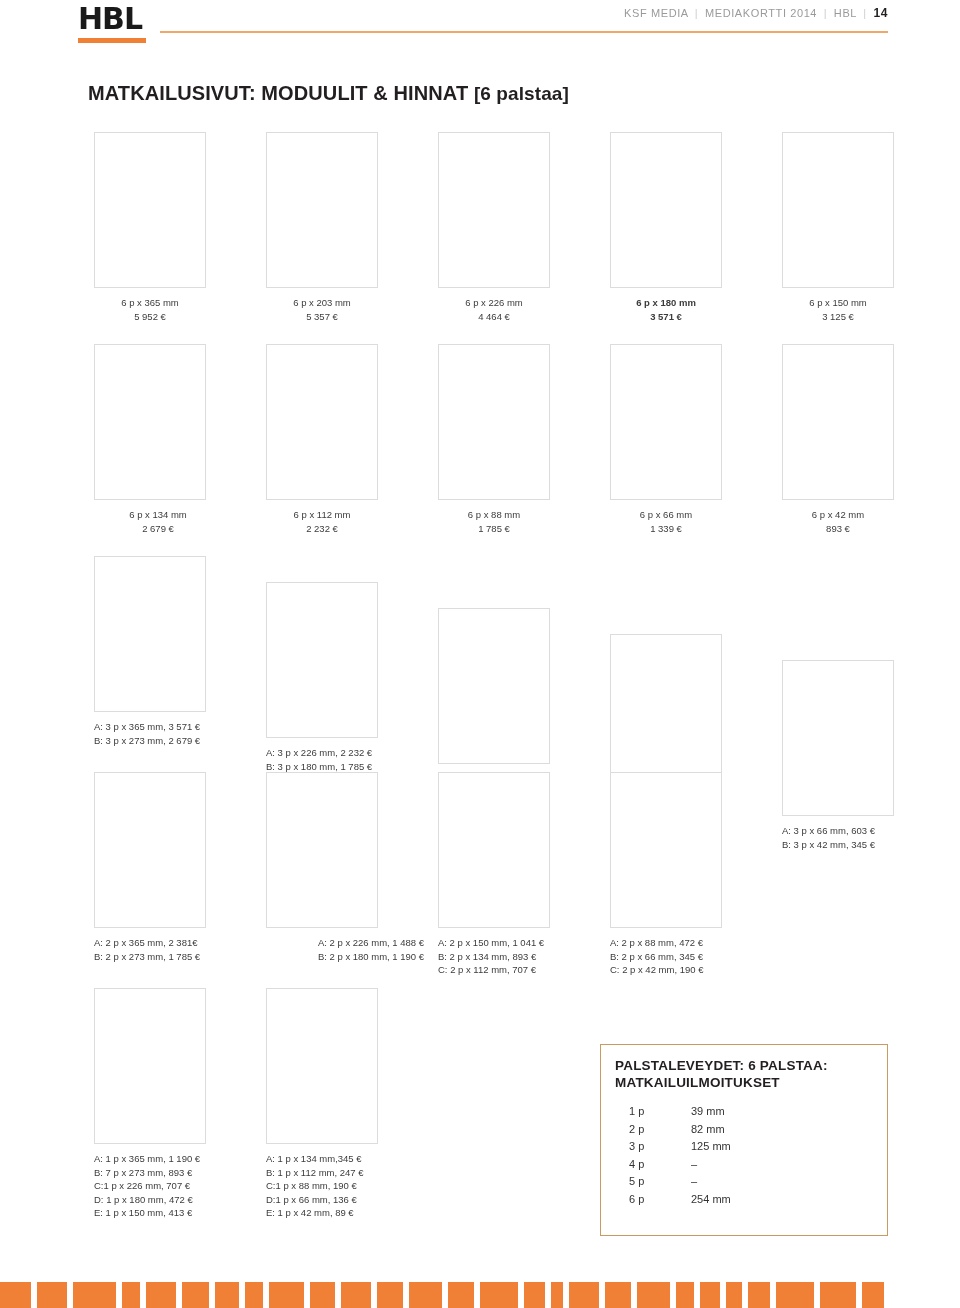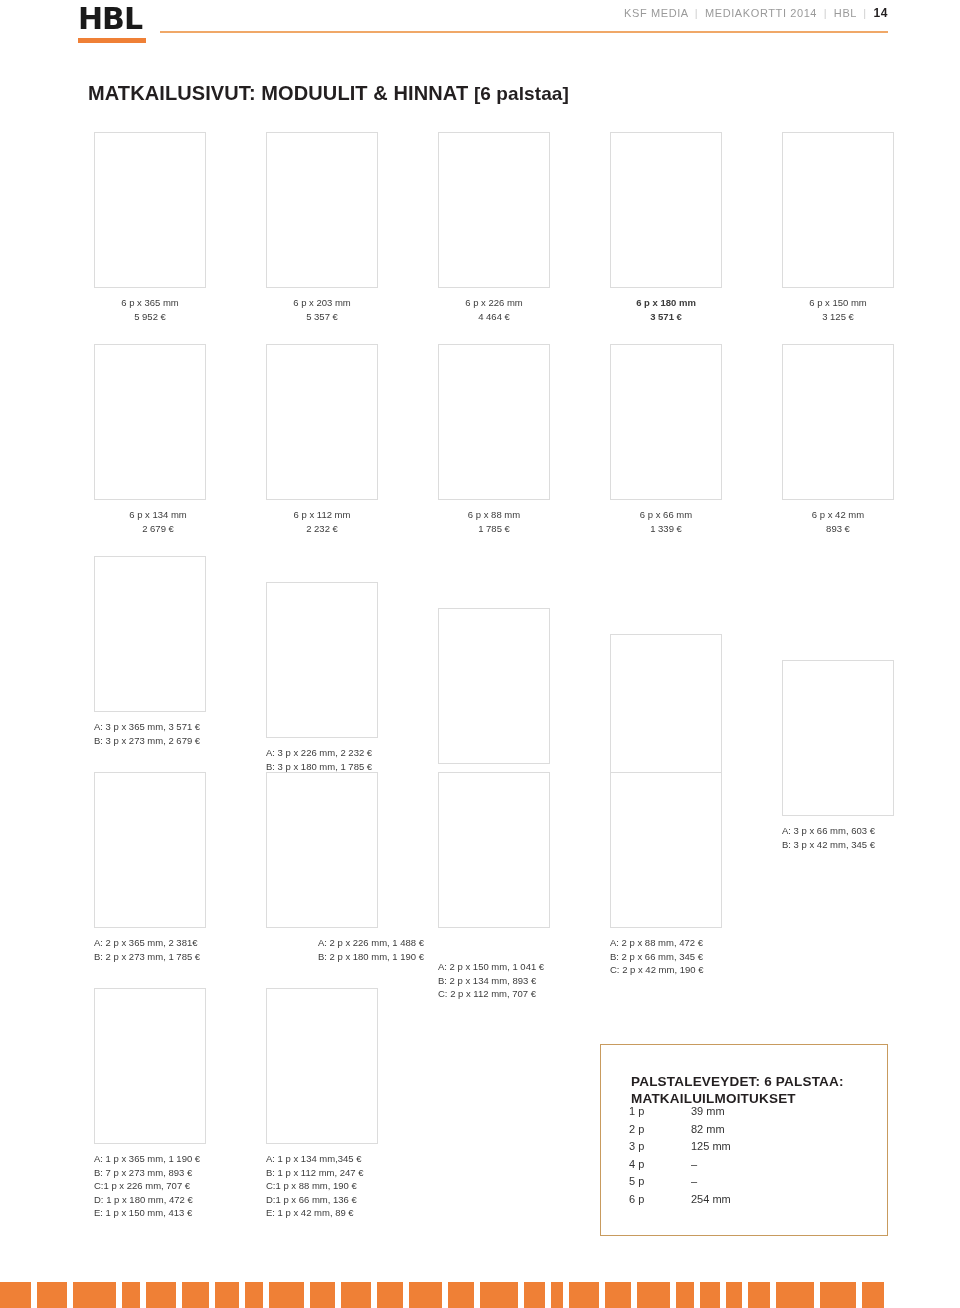--- a/index.html
+++ b/index.html
@@ -53,21 +53,21 @@
     font-family:"Liberation Sans", sans-serif; white-space:nowrap;
   }
   .caption.center { text-align:center; width:112px; }
 
   
   .infobox {
     position:absolute; left:600px; top:1044px; width:288px; height:192px;
     border:1px solid #C89B5E; background:#fff;
   }
   .infobox h3 {
-    margin:16px; position:absolute; left:14px; top:12px;
+    margin:0; position:absolute; left:14px; top:12px;
     font-size:13.5px; line-height:17px; font-weight:bold;
     letter-spacing:.2px; color:#231f20;
   }
   .infotable { position:absolute; left:28px; top:58px; font-size:11px; line-height:17.5px; color:#333; }
   .inforow { display:flex; }
   .inforow .k { width:62px; }
   .inforow .v { width:110px; }
 
   
   .footer { position:absolute; left:0; bottom:0; width:960px; height:26px; }
@@ -249,21 +249,21 @@
       </div>
       <div class="caption" style="left: 0px; top: 164px; text-align: center;">
         <div>A: 2 p x 226 mm, 1 488 €</div>
         <div>B: 2 p x 180 mm, 1 190 €</div>
       </div>
     </div>
     <div class="cell" style="left: 438px; top: 772px;">
       <div class="frame" style="width: 112px; height: 156px;">
         <div class="bars"></div>
       </div>
-      <div class="caption" style="left: 0px; top: 164px; margin-top: 24px;">
+      <div class="caption" style="left: 0px; top: 164px;">
         <div>A: 2 p x 150 mm, 1 041 €</div>
         <div>B: 2 p x 134 mm, 893 €</div>
         <div>C: 2 p x 112 mm, 707 €</div>
       </div>
     </div>
     <div class="cell" style="left: 610px; top: 772px;">
       <div class="frame" style="width: 112px; height: 156px;">
         <div class="bars"></div>
       </div>
       <div class="caption" style="left: 0px; top: 164px;">

